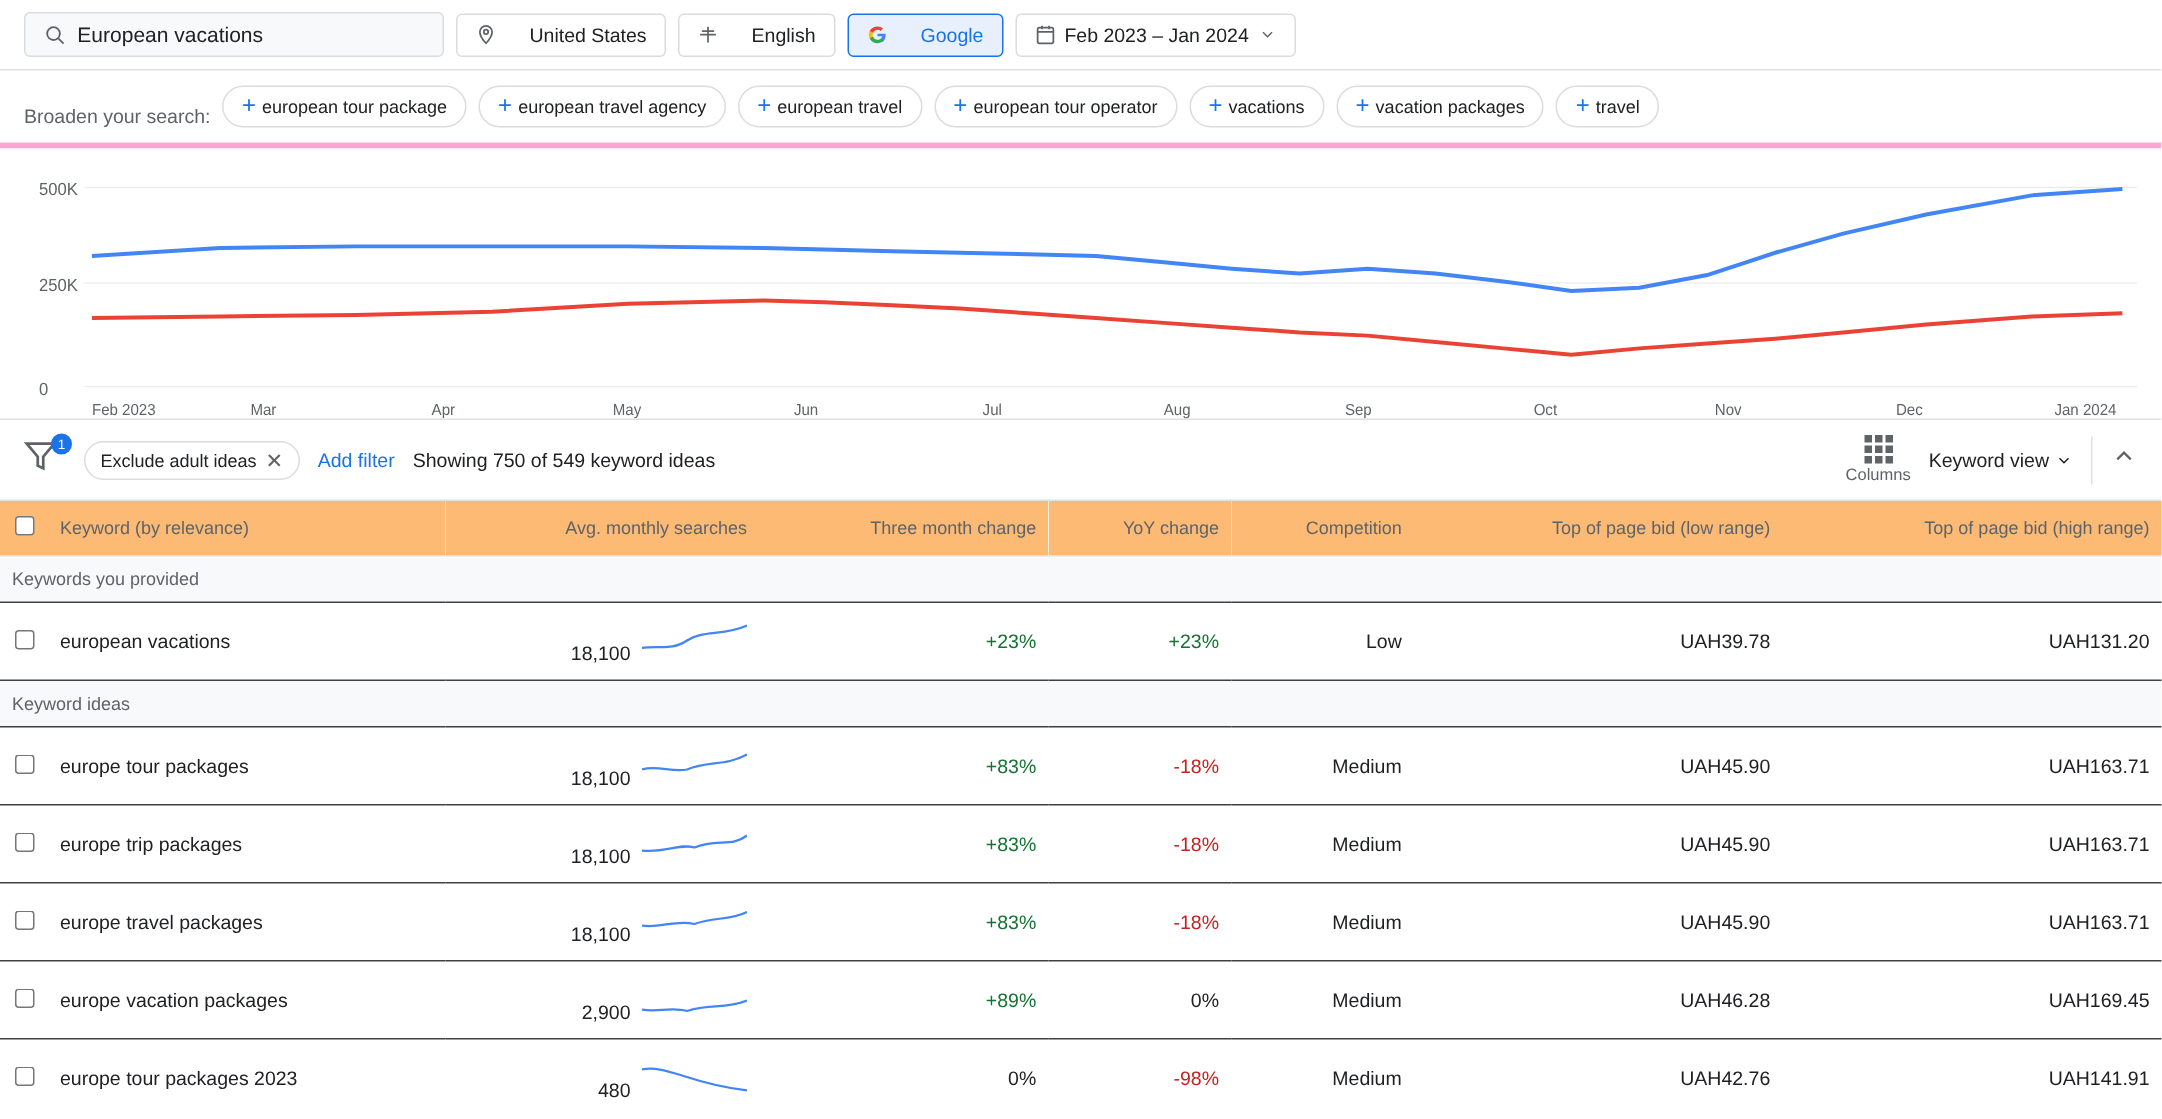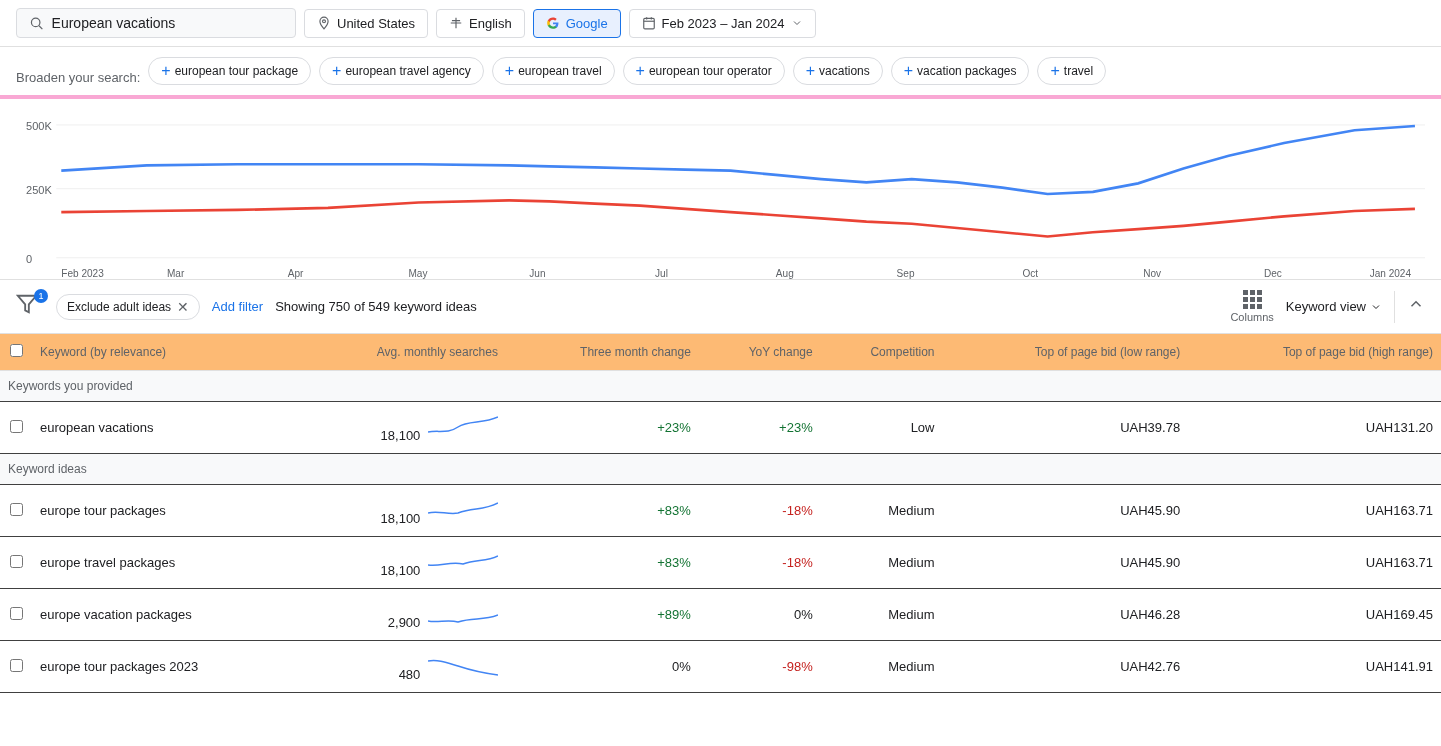--- a/index.html
+++ b/index.html
@@ -28,21 +28,21 @@
       border: none;
       background: transparent;
       outline: none;
       font-size: 14px;
       color: #202124;
       width: 100%;
     }
     .location-btn, .language-btn, .google-btn, .date-btn {
       display: flex;
       align-items: center;
-      gap: 6px;
+      gap: 22px;
       padding: 6px 12px;
       border: 1px solid #dadce0;
       border-radius: 4px;
       background: #fff;
       cursor: pointer;
       font-size: 13px;
       color: #202124;
       white-space: nowrap;
     }
     .google-btn {
@@ -481,37 +481,54 @@
     <td class="positive">+83%</td>
     <td class="negative">-18%</td>
     <td>Medium</td>
     <td>UAH45.90</td>
     <td>UAH163.71</td>
   </tr>
         <tr class="table-row">
     <td class="check-col">
       <input type="checkbox" style="">
     </td>
-    <td style="text-align:left">europe travel packages</td>
+    <td style="text-align:left">europe trip packages</td>
     <td>
       <span style="margin-right:4px">18,100</span>
       <svg class="sparkline" viewBox="0 0 70 28" fill="none" xmlns="http://www.w3.org/2000/svg">
-    <path d="M0,18 C12,20 22,14 35,17 C48,12 58,15 70,9" stroke="#4285f4" stroke-width="1.5" fill="none"></path>
+    <path d="M0,20 C15,22 25,15 35,18 C50,12 60,18 70,10" stroke="#4285f4" stroke-width="1.5" fill="none"></path>
   </svg>
     </td>
     <td class="positive">+83%</td>
     <td class="negative">-18%</td>
     <td>Medium</td>
     <td>UAH45.90</td>
     <td>UAH163.71</td>
   </tr>
         <tr class="table-row">
     <td class="check-col">
       <input type="checkbox" style="">
     </td>
+    <td style="text-align:left">europe travel packages</td>
+    <td>
+      <span style="margin-right:4px">18,100</span>
+      <svg class="sparkline" viewBox="0 0 70 28" fill="none" xmlns="http://www.w3.org/2000/svg">
+    <path d="M0,18 C12,20 22,14 35,17 C48,12 58,15 70,9" stroke="#4285f4" stroke-width="1.5" fill="none"></path>
+  </svg>
+    </td>
+    <td class="positive">+83%</td>
+    <td class="negative">-18%</td>
+    <td>Medium</td>
+    <td>UAH45.90</td>
+    <td>UAH163.71</td>
+  </tr>
+        <tr class="table-row">
+    <td class="check-col">
+      <input type="checkbox" style="">
+    </td>
     <td style="text-align:left">europe vacation packages</td>
     <td>
       <span style="margin-right:4px">2,900</span>
       <svg class="sparkline" viewBox="0 0 70 28" fill="none" xmlns="http://www.w3.org/2000/svg">
     <path d="M0,22 C10,24 20,20 30,23 C45,18 55,22 70,16" stroke="#4285f4" stroke-width="1.5" fill="none"></path>
   </svg>
     </td>
     <td class="positive">+89%</td>
     <td class="neutral">0%</td>
     <td>Medium</td>

